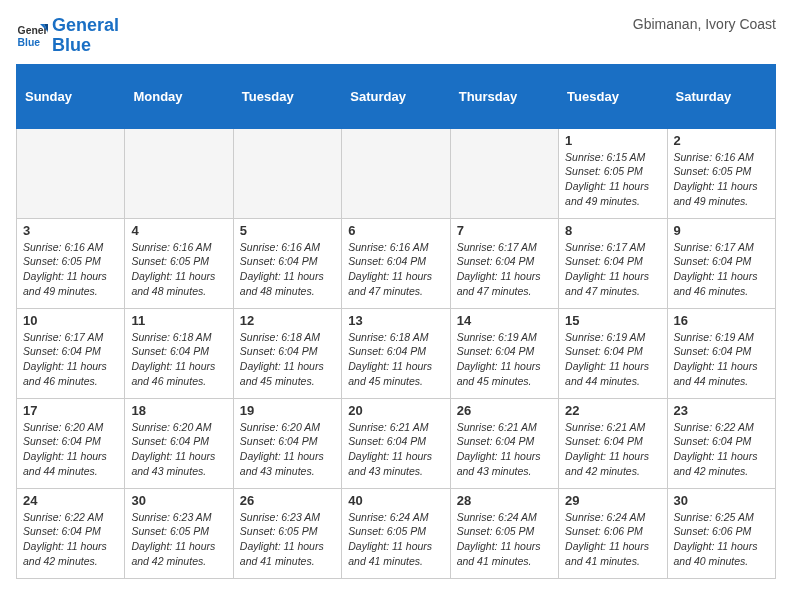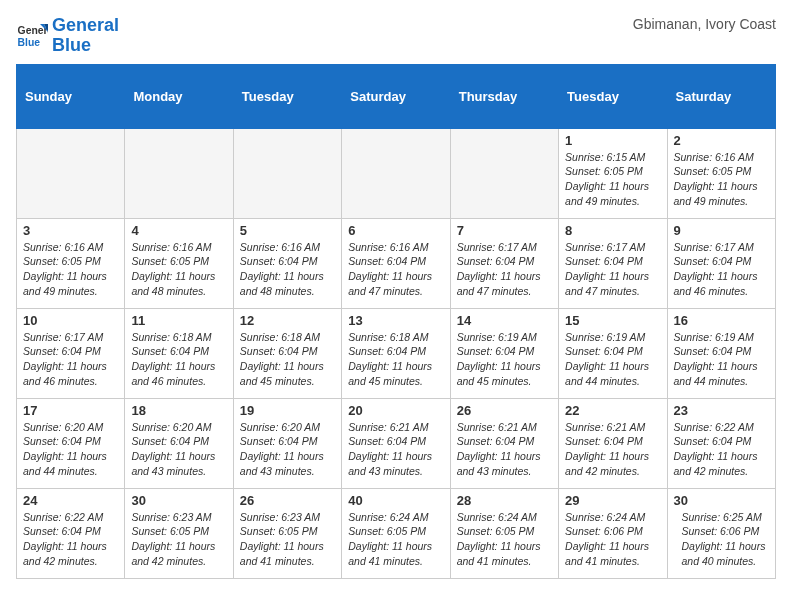--- a/index.html
+++ b/index.html
@@ -331,20 +331,20 @@
         </td>
         <td>
           <div class="day-number">29</div>
           <div class="day-info" style="white-space: pre-line;">Sunrise: 6:24 AM
 Sunset: 6:06 PM
 Daylight: 11 hours
 and 41 minutes.</div>
         </td>
         <td>
           <div class="day-number">30</div>
-          <div class="day-info" style="white-space: pre-line; margin-left: 8px;">Sunrise: 6:25 AM
+          <div class="day-info" style="white-space: pre-line;">Sunrise: 6:25 AM
 Sunset: 6:06 PM
 Daylight: 11 hours
 and 40 minutes.</div>
         </td>
       </tr>
     </tbody>
 </table>
 
 </body></html>

